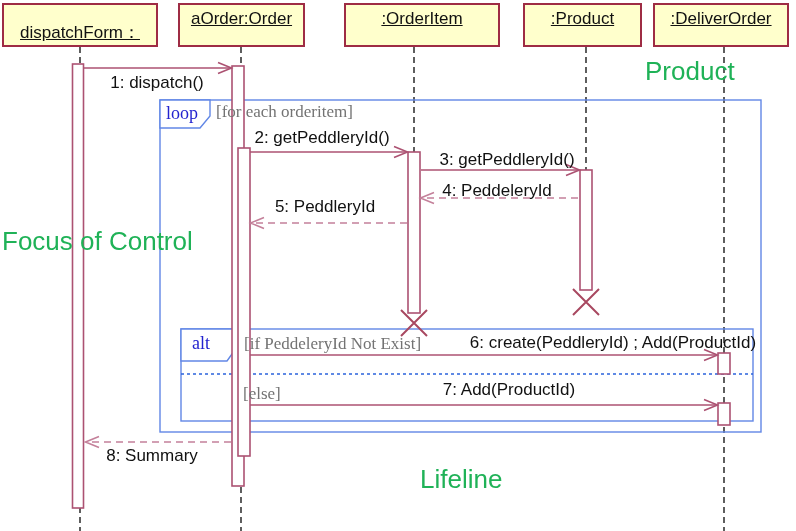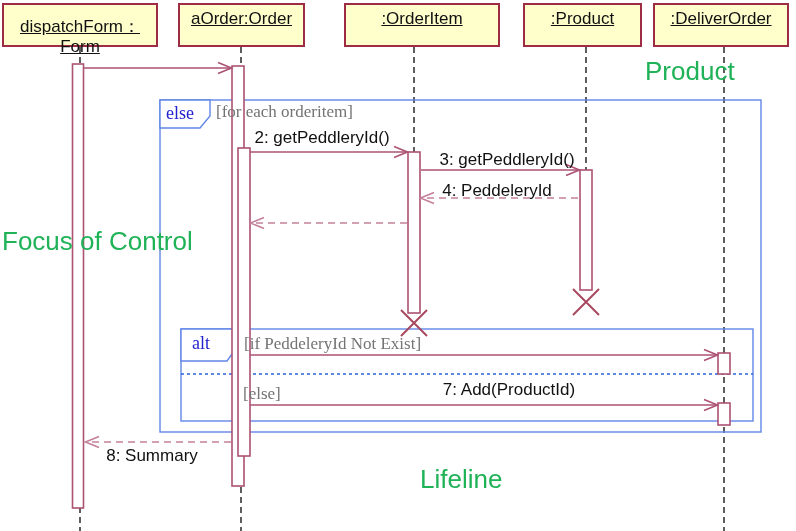--- a/index.html
+++ b/index.html
@@ -16,21 +16,21 @@
   .ml   {stroke:#AC5272;stroke-width:1.6;fill:none}
   .mh   {stroke:#AC5272;stroke-width:1.6;fill:none}
   .mr   {stroke:#C4809A;stroke-width:1.6;stroke-dasharray:7 5;fill:none}
   .mrh  {stroke:#C4809A;stroke-width:1.6;fill:none}
   .xmark{stroke:#A84860;stroke-width:2;fill:none}
 
   
   .head{position:absolute;top:3px;height:44px;box-sizing:border-box;background:#FFFFCC;
         border:2px solid #9E2C44;text-align:center;font-size:17px;color:#111;padding-top:4px}
   .head .u{text-decoration:underline}
-  .head.two{padding-top:12px;line-height:20px}
+  .head.two{padding-top:18px;line-height:20px}
   .msg{position:absolute;transform:translateX(-50%);font-size:17px;color:#111;white-space:nowrap}
   .guard{position:absolute;font-family:"Liberation Serif",serif;font-size:17px;color:#737373;white-space:nowrap}
   .op{position:absolute;font-family:"Liberation Serif",serif;font-size:18px;color:#2323CF}
   .note{position:absolute;font-size:26px;color:#1FB257;white-space:nowrap}
 </style>
 </head>
 <body>
 
 <div class="canvas">
 
@@ -89,44 +89,46 @@
     </g>
 
     <g>
       <path class="xmark" d="M401 310 L427 336 M427 310 L401 336"></path>
       <path class="xmark" d="M573 289 L599 315 M599 289 L573 315"></path>
     </g>
   </svg>
 
   <div class="head two" style="left:2px;width:156px">
     <span class="u" style="display:block">dispatchForm：</span>
-    <span class="u" style="display:block">Form</span>
   </div>
   <div class="head" style="left:178px;width:127px">
     <span class="u">aOrder:Order</span>
   </div>
   <div class="head" style="left:344px;width:156px">
     <span class="u">:OrderItem</span>
   </div>
   <div class="head" style="left:523px;width:119px">
     <span class="u">:Product</span>
   </div>
   <div class="head" style="left:653px;width:136px">
     <span class="u">:DeliverOrder</span>
   </div>
 
-  <div class="op" style="left:166px;top:103px">else</div>
+  <div class="op" style="left:166px;top:103px">loop</div>
   <div class="guard" style="left:216px;top:102px">[for each orderitem]</div>
   <div class="op" style="left:192px;top:333px">alt</div>
   <div class="guard" style="left:244px;top:334px">[if PeddeleryId Not Exist]</div>
   <div class="guard" style="left:243px;top:384px">[else]</div>
 
+  <div class="msg" style="left:157px;top:73px">1: dispatch()</div>
   <div class="msg" style="left:322px;top:128px">2: getPeddleryId()</div>
   <div class="msg" style="left:507px;top:150px">3: getPeddleryId()</div>
   <div class="msg" style="left:497px;top:181px">4: PeddeleryId</div>
+  <div class="msg" style="left:325px;top:197px">5: PeddleryId</div>
+  <div class="msg" style="left:613px;top:333px">6: create(PeddleryId) ; Add(ProductId)</div>
   <div class="msg" style="left:509px;top:380px">7: Add(ProductId)</div>
   <div class="msg" style="left:152px;top:446px">8: Summary</div>
 
   <div class="note" style="left:645px;top:56px">Product</div>
   <div class="note" style="left:2px;top:226px">Focus of Control</div>
   <div class="note" style="left:420px;top:464px">Lifeline</div>
 
 </div>
 
 </body></html>

